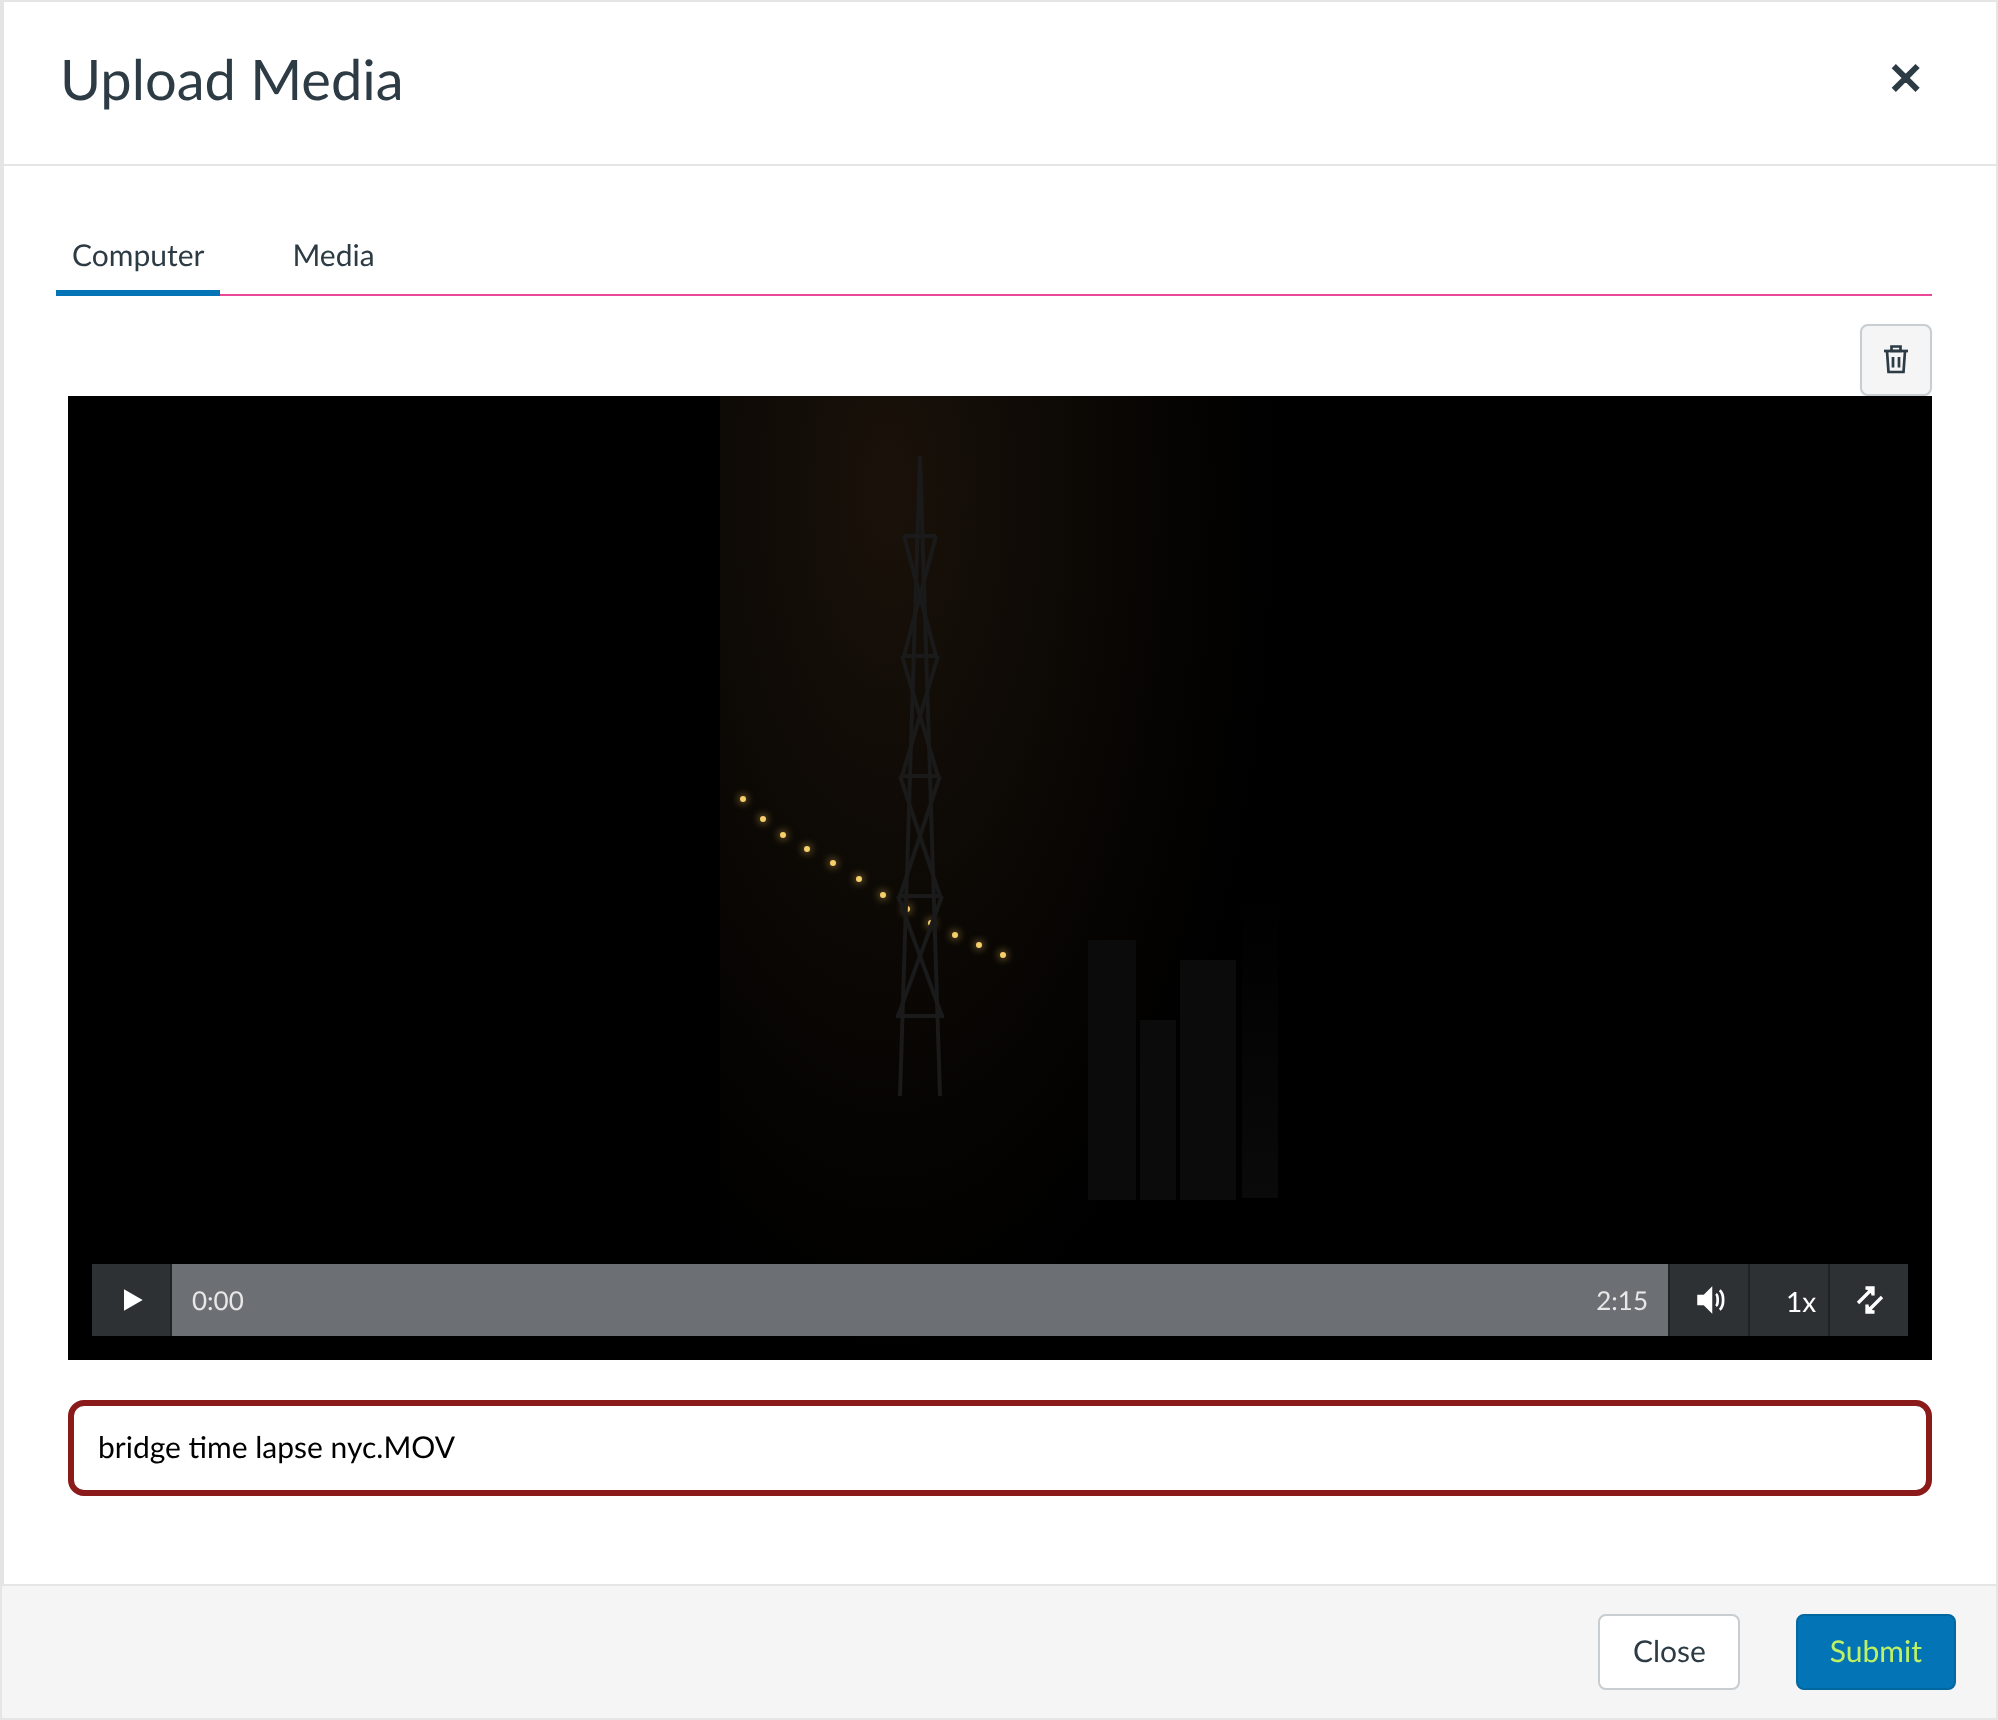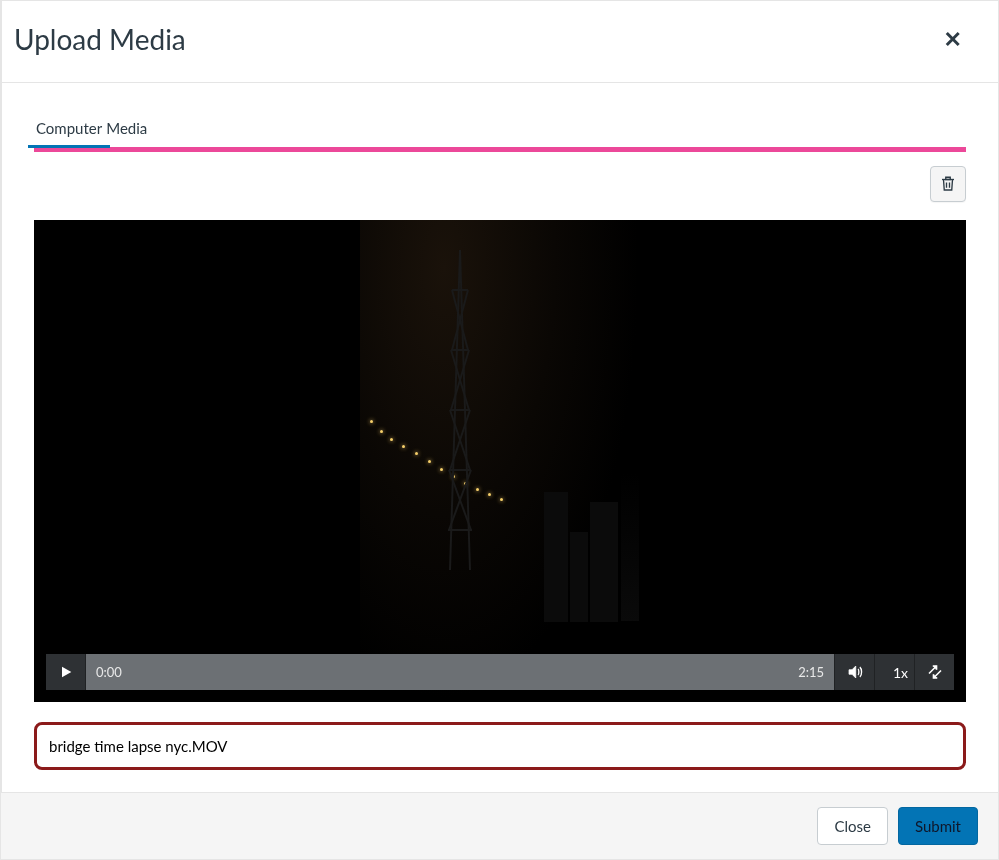--- a/index.html
+++ b/index.html
@@ -14,21 +14,21 @@
       width: 100%;
       height: 100%;
       display: flex;
       flex-direction: column;
       border: 1px solid #e5e5e5;
     }
     .modal-header {
       display: flex;
       justify-content: space-between;
       align-items: center;
-      padding: 20px 28px 26px 12px;
+      padding: 20px 28px 26px 28px;
       border-bottom: 1px solid #e5e5e5;
       border-left: 1px solid #e5e5e5;
     }
     .modal-title {
       font-size: 28px;
       font-weight: 400;
       color: #2d3b45;
     }
     .close-x {
       font-size: 22px;
@@ -38,21 +38,22 @@
       padding: 4px 8px;
     }
     .modal-body {
       flex: 1;
       padding: 0 32px;
       border-left: 1px solid #e5e5e5;
       overflow: hidden;
     }
     .tabs {
       display: flex;
-      border-bottom: 5px solid #ec4899;
+      gap: 40px;
+      border-bottom: 1px solid #ec4899;
       margin-top: 28px;
     }
     .tab {
       padding: 8px 2px 10px 2px;
       font-size: 15px;
       color: #2d3b45;
       cursor: pointer;
       position: relative;
     }
     .tab.active {
@@ -80,21 +81,20 @@
       background: #f5f5f5;
       box-shadow: 0 1px 1px rgba(0,0,0,0.04);
       display: flex;
       align-items: center;
       justify-content: center;
       cursor: pointer;
       color: #2d3b45;
     }
     .icon-btn svg { width: 18px; height: 18px; }
     .video-wrap {
-      margin-top: 18px;
       background: #000;
       width: 100%;
       height: 482px;
       position: relative;
       display: flex;
       justify-content: center;
       align-items: stretch;
     }
     .video-thumb {
       width: 280px;
@@ -198,30 +198,31 @@
       display: flex;
       justify-content: flex-end;
       gap: 10px;
     }
     .btn {
       padding: 9px 16px;
       border-radius: 4px;
       font-size: 15px;
       cursor: pointer;
       font-family: inherit;
+      margin-left: 18px;
     }
     .btn-secondary {
       background: #fff;
       border: 1px solid #c7cdd1;
       color: #2d3b45;
     }
     .btn-primary {
       background: #0374b5;
       border: 1px solid #0367a0;
-      color: #0f172a;
+      color: #bef264;
     }
   </style>
 </head>
 <body>
 
 <div class="modal">
 
   <div class="modal-header">
     <h1 class="modal-title">Upload Media</h1>
     <div class="close-x">

